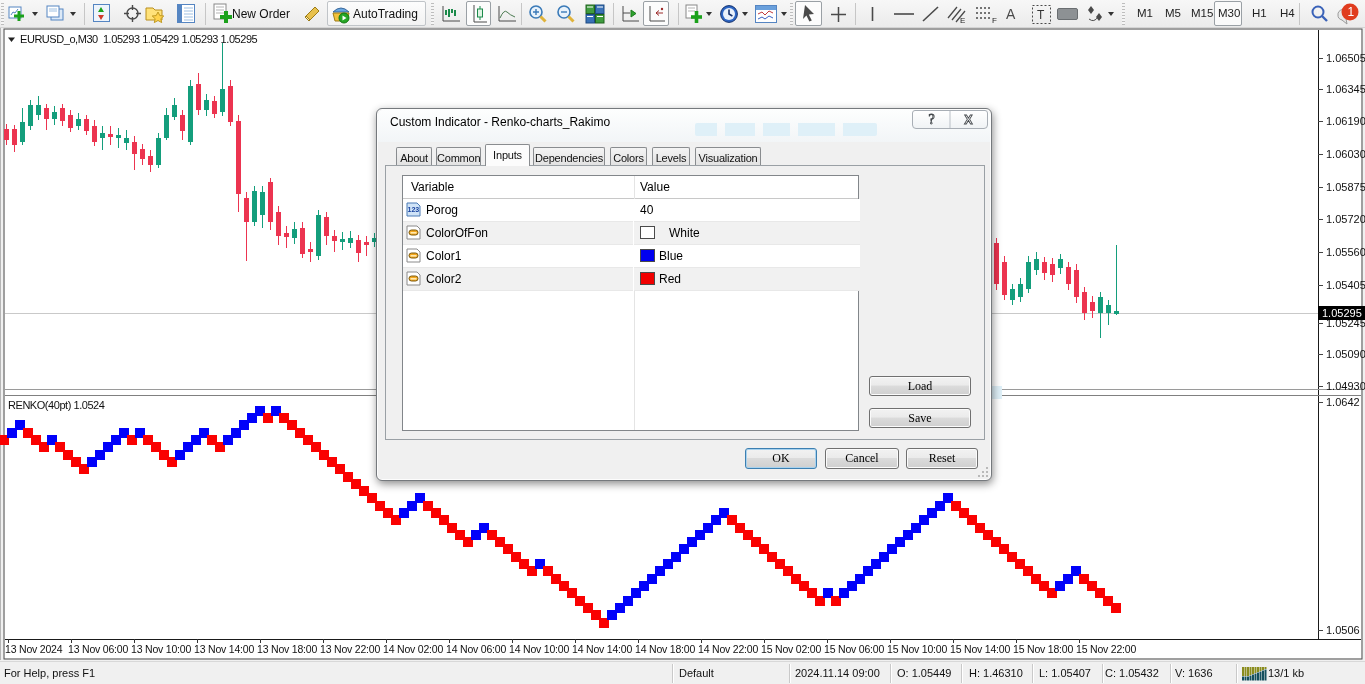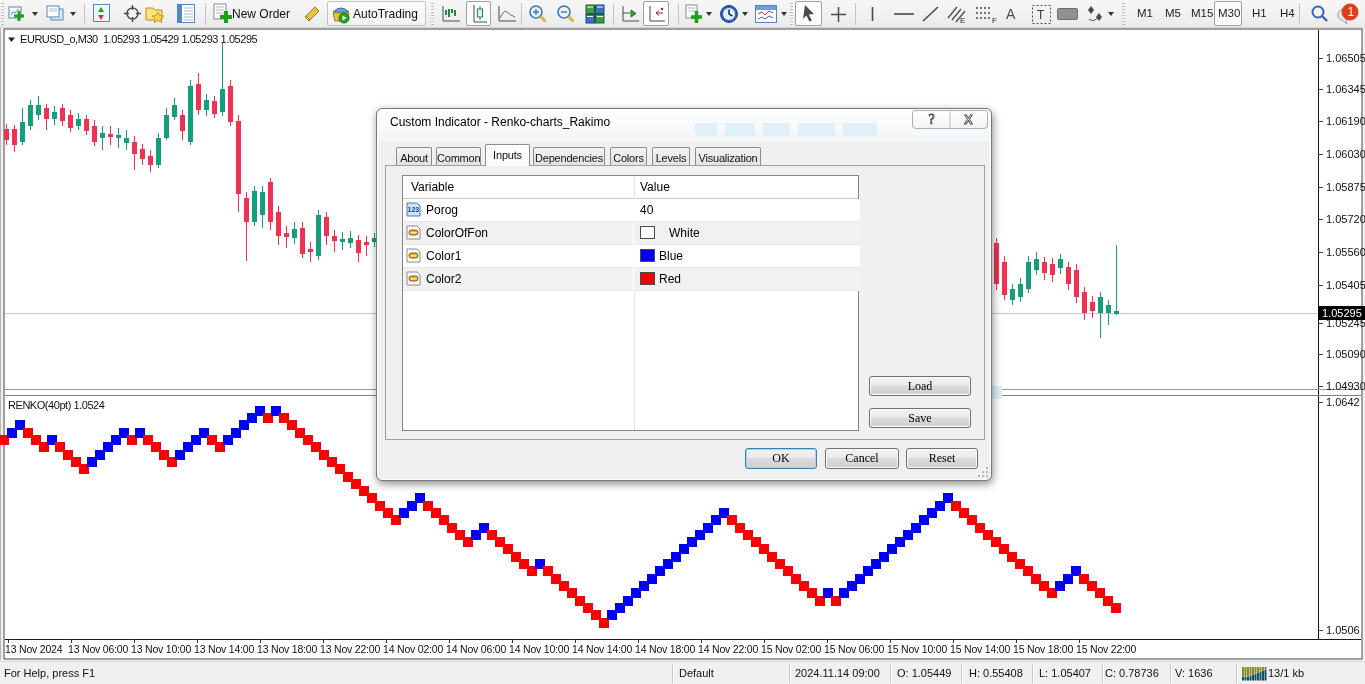--- a/index.html
+++ b/index.html
@@ -653,25 +653,25 @@
 
 <div id="sbar">
       <div class="stxt" style="left:4px">For Help, press F1</div>
       <div class="ssep" style="left:672px"></div>
       <div class="stxt" style="left:679px">Default</div>
       <div class="ssep" style="left:789px"></div>
       <div class="stxt" style="left:795px">2024.11.14 09:00</div>
       <div class="ssep" style="left:890px"></div>
       <div class="stxt" style="left:897px">O: 1.05449</div>
       <div class="ssep" style="left:961px"></div>
-      <div class="stxt" style="left:969px">H: 0.55408</div>
+      <div class="stxt" style="left:969px">H: 1.46310</div>
       <div class="ssep" style="left:1032px"></div>
       <div class="stxt" style="left:1039px">L: 1.05407</div>
       <div class="ssep" style="left:1102px"></div>
-      <div class="stxt" style="left:1105px">C: 0.78736</div>
+      <div class="stxt" style="left:1105px">C: 1.05432</div>
       <div class="ssep" style="left:1170px"></div>
       <div class="stxt" style="left:1175px">V: 1636</div>
       <div class="ssep" style="left:1236px"></div>
       <svg style="position:absolute;left:0px;top:4px" width="1280" height="16">
         <rect x="1242.0" y="1" width="2" height="9" fill="#8a8c1e"></rect>
         <rect x="1242.0" y="10.5" width="2" height="4" fill="#15505e"></rect>
         <rect x="1244.5" y="1" width="2" height="9" fill="#8a8c1e"></rect>
         <rect x="1244.5" y="10.5" width="2" height="4" fill="#15505e"></rect>
         <rect x="1247.0" y="1" width="2" height="9" fill="#8a8c1e"></rect>
         <rect x="1247.0" y="10.5" width="2" height="4" fill="#15505e"></rect>

